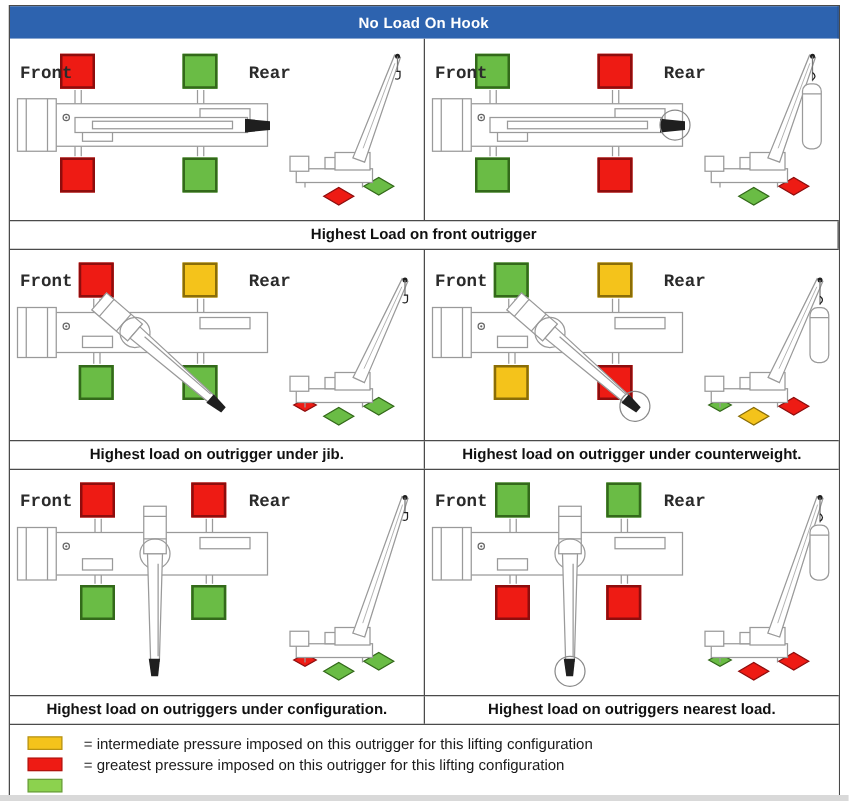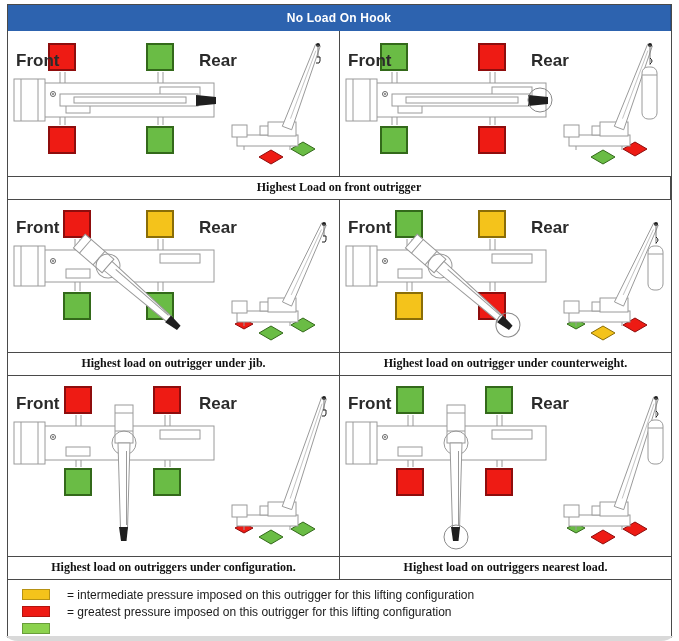--- a/index.html
+++ b/index.html
@@ -1,29 +1,29 @@
 <!DOCTYPE html>
 <html><head>
 <meta charset="utf-8">
 <style>
   * { box-sizing: border-box; margin: 0; padding: 0; }
   body { font-family: "Liberation Sans", sans-serif; background: #ffffff; }
-  .page { position: relative; width: 679px; height: 641px; background: #ffffff; overflow: hidden; border-radius: 18px; }
+  .page { position: relative; width: 679px; height: 641px; background: #ffffff; overflow: hidden; }
   .tbl { position: absolute; left: 7px; top: 4px; width: 665px; border: 1px solid #4a4a4a; background: #fff; }
   .hrow { display: flex; height: 26px; }
   .hcell { flex: 1; text-align: center; line-height: 26px; font-weight: 700; font-size: 12px; letter-spacing: .2px; }
   .hcell:first-child { border-right: 1px solid #24508f; }
   .drow { display: flex; }
   .drow .cell { flex: 1; position: relative; overflow: hidden; background: #fff; }
   .drow .cell:first-child { border-right: 1px solid #4a4a4a; }
-  .caprow { display: flex; border-top: 1px solid #4a4a4a; border-bottom: 1px solid #4a4a4a; font-family: Liberation Serif, serif; }
+  .caprow { display: flex; border-top: 1px solid #4a4a4a; border-bottom: 1px solid #4a4a4a; }
   .cap { flex: 1; height: 22px; line-height: 21px; text-align: center; font-weight: 700; font-size: 12px; color: #111; }
   .cap:first-child { border-right: 1px solid #4a4a4a; }
   .sq { position: absolute; width: 28px; height: 28px; border: 2px solid; }
-  .lbl { position: absolute; font-weight: 700; font-size: 17px; color: #2b2b2b; }
+  .lbl { position: absolute; font-weight: 700; font-size: 14px; color: #2b2b2b; font-family: Liberation Mono, monospace; }
   .cell svg.plan { position: absolute; left: 0; top: 0; }
   .cell svg.side { position: absolute; left: 222px; top: 0; }
   .legend { padding: 6px 0 5px 0; background: #fff; }
   .lg-row { display: flex; align-items: center; height: 17px; padding-left: 14px; }
   .lg-swatch { display: inline-block; width: 28px; height: 11px; border: 1px solid rgba(0,0,0,.25); }
   .lg-text { margin-left: 17px; font-size: 12px; color: #1a1a1a; }
   .bottom-strip { position: absolute; left: 0; bottom: 0; width: 100%; height: 5px; background: #d9d9d9; }
 </style>
 </head>
 <body>

